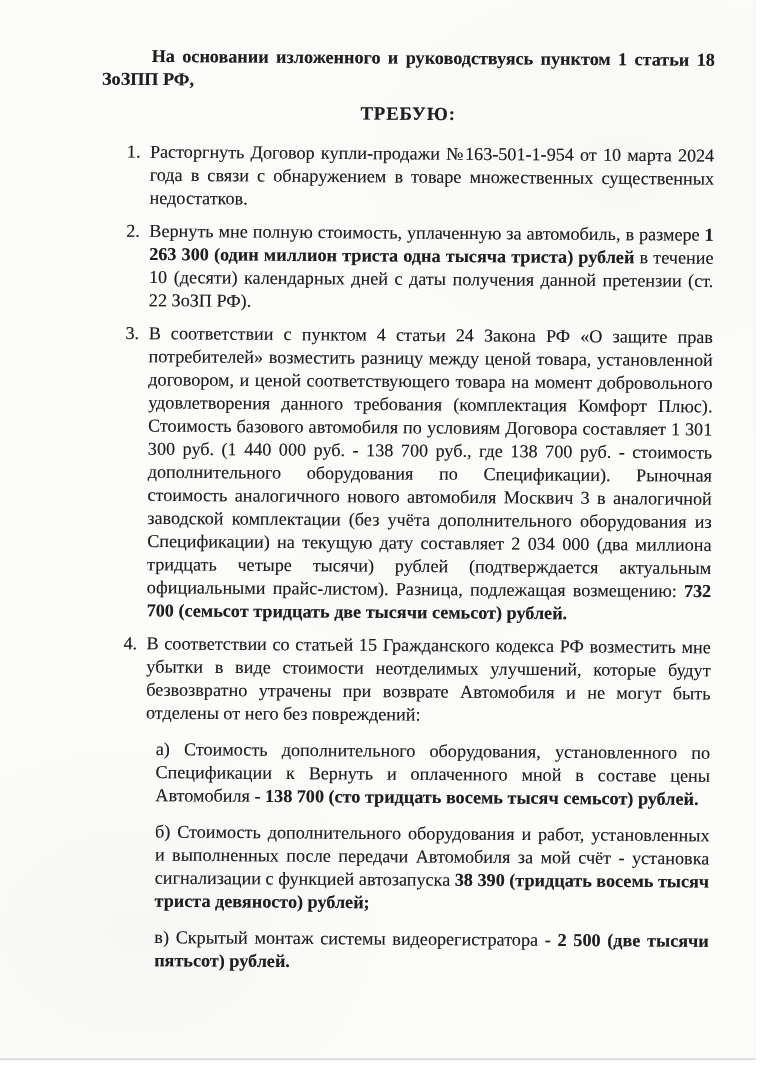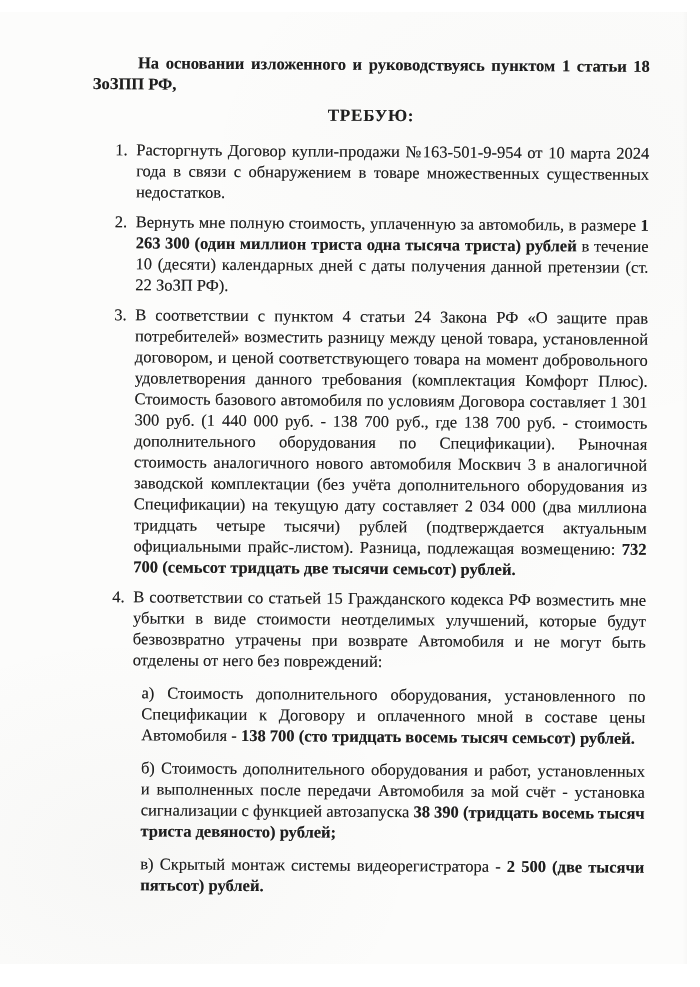--- a/index.html
+++ b/index.html
@@ -3,21 +3,21 @@
 <meta charset="utf-8">
 <style>
   html, body {
     margin: 0; padding: 0;
     width: 700px; height: 987px;
     background: #ffffff;
     overflow: hidden;
   }
   .paper {
     position: absolute;
-    left: 0; top: 12px;
+    left: 0; top: 0;
     width: 687px; height: 962px;
     background:
       radial-gradient(ellipse 420px 320px at 18% 88%, rgba(110,110,100,0.035), transparent 70%),
       radial-gradient(ellipse 520px 380px at 82% 16%, rgba(110,110,100,0.022), transparent 72%),
       radial-gradient(ellipse 300px 200px at 55% 55%, rgba(110,110,100,0.018), transparent 70%),
       #fcfcfb;
     border-bottom: 2px solid #dcdcd9;
     box-shadow: inset -5px 0 7px -6px rgba(0,0,0,0.05);
     text-decoration: underline;
   }
@@ -70,25 +70,25 @@
   }
 </style>
 </head>
 <body>
 
 <div class="paper">
   <div class="content">
     <p class="intro">На основании изложенного и руководствуясь пунктом 1 статьи 18 ЗоЗПП РФ,</p>
     <p class="heading">ТРЕБУЮ:</p>
     <div class="items" id="items">
-        <div class="item"><span class="marker">1.</span><span>Расторгнуть Договор купли-продажи №163-501-9-954 от 10 марта 2024 года в связи с обнаружением в товаре множественных существенных недостатков.</span></div>
+        <div class="item"><span class="marker">1.</span><span>Расторгнуть Договор купли-продажи №163-501-1-954 от 10 марта 2024 года в связи с обнаружением в товаре множественных существенных недостатков.</span></div>
         <div class="item"><span class="marker">2.</span><span>Вернуть мне полную стоимость, уплаченную за автомобиль, в размере </span><span class="b">1 263 300 (один миллион триста одна тысяча триста) рублей</span><span> в течение 10 (десяти) календарных дней с даты получения данной претензии (ст. 22 ЗоЗП РФ).</span></div>
         <div class="item"><span class="marker">3.</span><span>В соответствии с пунктом 4 статьи 24 Закона РФ «О защите прав потребителей» возместить разницу между ценой товара, установленной договором, и ценой соответствующего товара на момент добровольного удовлетворения данного требования (комплектация Комфорт Плюс). Стоимость базового автомобиля по условиям Договора составляет 1 301 300 руб. (1 440 000 руб. - 138 700 руб., где 138 700 руб. - стоимость дополнительного оборудования по Спецификации). Рыночная стоимость аналогичного нового автомобиля Москвич 3 в аналогичной заводской комплектации (без учёта дополнительного оборудования из Спецификации) на текущую дату составляет 2 034 000 (два миллиона тридцать четыре тысячи) рублей (подтверждается актуальным официальными прайс-листом). Разница, подлежащая возмещению: </span><span class="b">732 700 (семьсот тридцать две тысячи семьсот) рублей.</span></div>
         <div class="item"><span class="marker">4.</span><span>В соответствии со статьей 15 Гражданского кодекса РФ возместить мне убытки в виде стоимости неотделимых улучшений, которые будут безвозвратно утрачены при возврате Автомобиля и не могут быть отделены от него без повреждений:</span></div>
       </div>
     <div class="subitems" id="subitems">
-        <div class="subitem"><span>а) </span><span>Стоимость дополнительного оборудования, установленного по Спецификации к Договору и оплаченного мной в составе цены Автомобиля </span><span class="b">- 138 700 (сто тридцать восемь тысяч семьсот) рублей.</span></div>
+        <div class="subitem"><span>а) </span><span>Стоимость дополнительного оборудования, установленного по Спецификации к Вернуть и оплаченного мной в составе цены Автомобиля </span><span class="b">- 138 700 (сто тридцать восемь тысяч семьсот) рублей.</span></div>
         <div class="subitem"><span>б) </span><span>Стоимость дополнительного оборудования и работ, установленных и выполненных после передачи Автомобиля за мой счёт - установка сигнализации с функцией автозапуска </span><span class="b">38 390 (тридцать восемь тысяч триста девяносто) рублей;</span></div>
         <div class="subitem"><span>в) </span><span>Скрытый монтаж системы видеорегистратора </span><span class="b">- 2 500 (две тысячи пятьсот) рублей.</span></div>
       </div>
   </div>
 </div>
 <div class="page-below"></div>
 
 </body></html>

